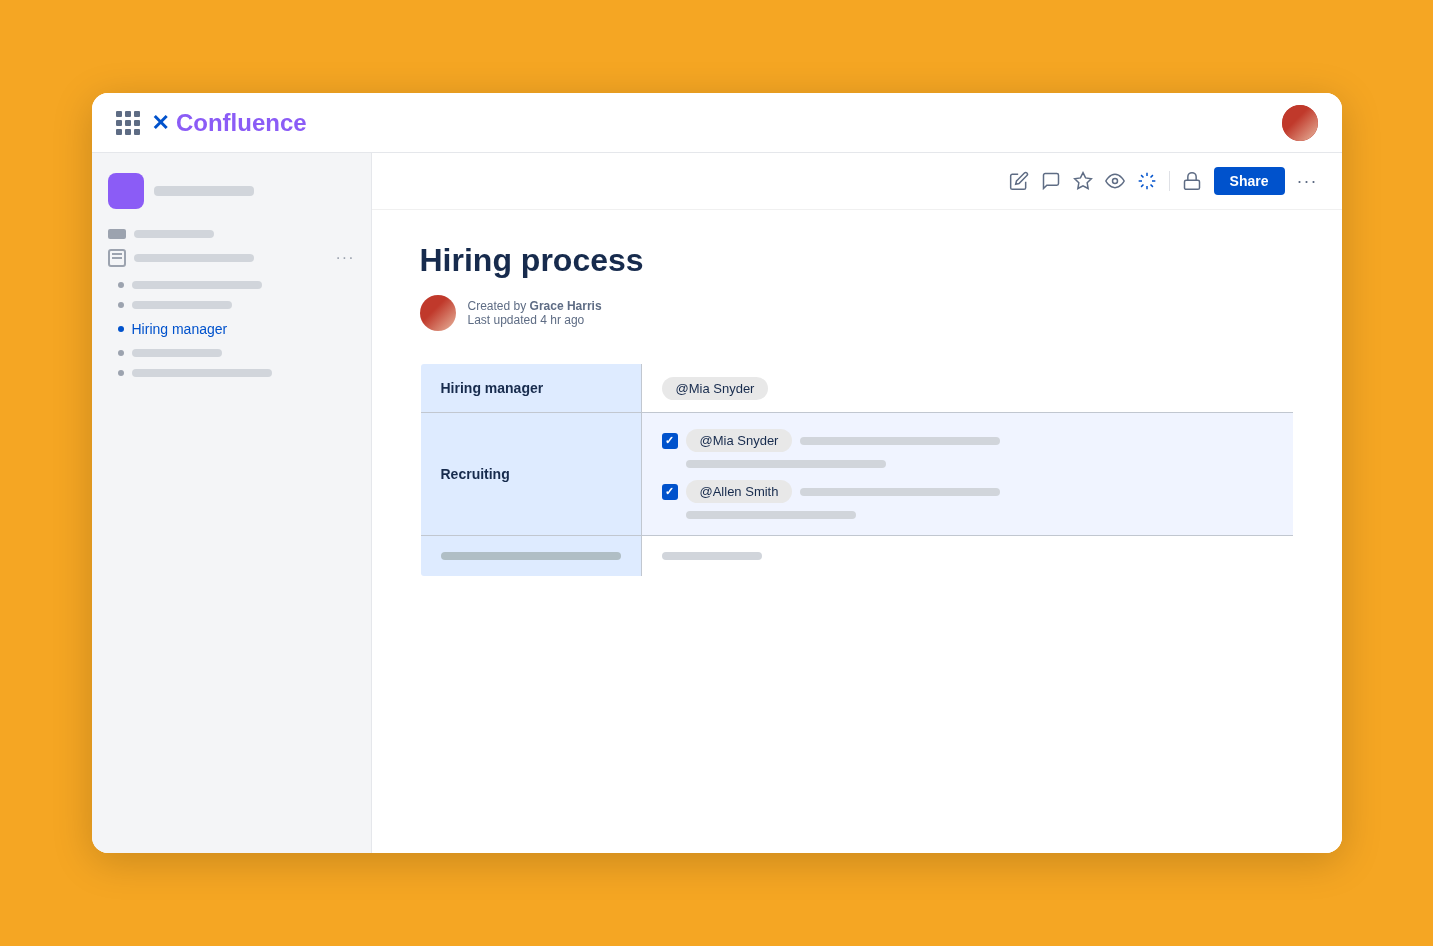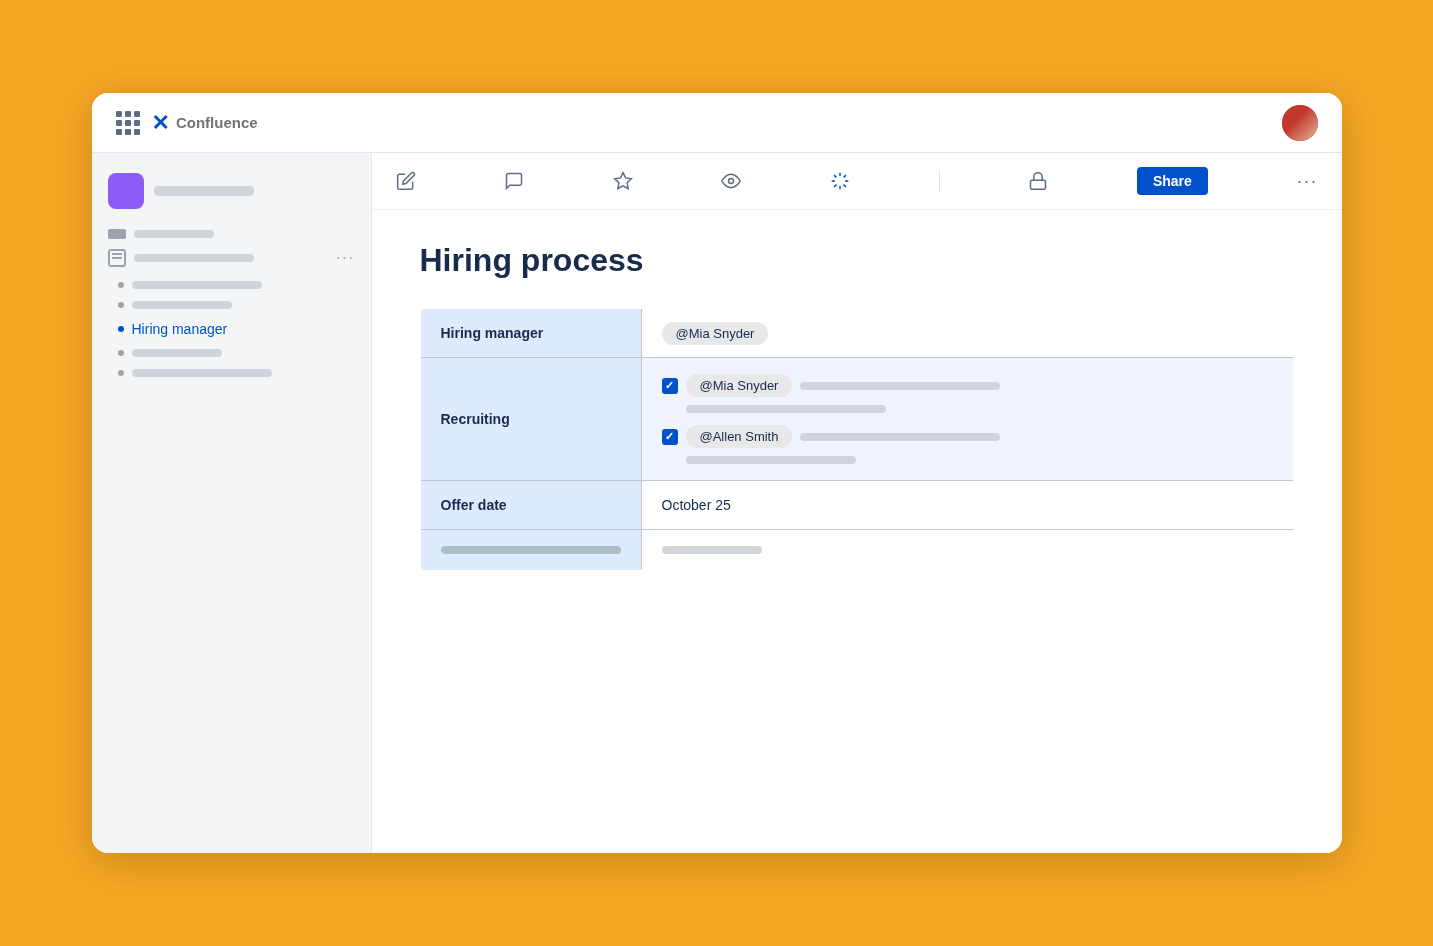--- a/index.html
+++ b/index.html
@@ -47,23 +47,23 @@
       display: flex;
       align-items: center;
       gap: 6px;
     }
     .confluence-x {
       color: #0052CC;
       font-size: 22px;
       font-weight: bold;
     }
     .confluence-name {
-      font-size: 15px;
+      font-size: 24px;
       font-weight: 600;
-      color: #737373;
+      color: #8b5cf6;
     }
     .topbar-right {
       margin-left: auto;
     }
     .avatar-img {
       width: 36px; height: 36px;
       border-radius: 50%;
       background: #c0392b;
       overflow: hidden;
       display: flex; align-items: center; justify-content: center;
@@ -173,21 +173,21 @@
     
     .content-area {
       flex: 1;
       padding: 0;
       background: #fff;
     }
     
     .content-toolbar {
       display: flex;
       align-items: center;
-      justify-content: space-between;
+      justify-content: flex-end;
       padding: 14px 24px;
       gap: 12px;
       border-bottom: 1px solid #f0f0f0;
     }
     .toolbar-icon {
       width: 20px; height: 20px;
       color: #5e6c84;
       display: flex; align-items: center; justify-content: center;
       cursor: pointer;
     }
@@ -212,21 +212,21 @@
       letter-spacing: 1px;
     }
     
     .page-content {
       padding: 32px 48px;
     }
     .page-title {
       font-size: 32px;
       font-weight: 700;
       color: #172B4D;
-      margin-bottom: 29px;
+      margin-bottom: 16px;
     }
     .page-meta {
       display: flex;
       align-items: center;
       gap: 12px;
       margin-bottom: 32px;
     }
     .meta-avatar {
       width: 36px; height: 36px;
       border-radius: 50%;
@@ -464,20 +464,29 @@
             <path d="M7 11V7a5 5 0 0 1 10 0v4"></path>
           </svg>
         </div>
         <button class="btn-share">Share</button>
         <div class="toolbar-more">···</div>
       </div>
 
       <div class="page-content">
         <h1 class="page-title">Hiring process</h1>
 
+        <div class="page-meta">
+          <div class="meta-avatar">
+            <div class="meta-avatar-face"></div>
+          </div>
+          <div class="meta-text">
+            <span class="meta-created"><span>Created by </span><span style="font-weight: 600;">Grace Harris</span></span>
+            <span class="meta-updated"><span>Last updated </span><span>4 hr ago</span></span>
+          </div>
+        </div>
 
         <table class="info-table">
 
           <tbody>
               <tr>
             <td class="table-label-cell">Hiring manager</td>
             <td class="table-value-cell">
               <span class="tag-pill">@Mia Snyder</span>
             </td>
           </tr>
@@ -500,26 +509,20 @@
                 <div class="checkbox-checked">
                   <span class="checkbox-check">✓</span>
                 </div>
                 <span class="tag-pill">@Allen Smith</span>
                 <div class="interview-line" style="width:200px;"></div>
               </div>
               <div style="height:8px; background:#d1d5db; border-radius:4px; width:170px; margin-top:8px; margin-left:24px;"></div>
             </td>
           </tr>
 
-          <tr>
-            <td class="table-label-cell">Offer date</td>
-            <td class="table-value-cell">
-              <span class="offer-date-text">October 25</span>
-            </td>
-          </tr>
 
           <tr>
             <td class="table-label-cell">
               <div class="last-row-label-bar"></div>
             </td>
             <td class="table-value-cell">
               <div class="last-row-value-bar"></div>
             </td>
           </tr>
         </tbody>

